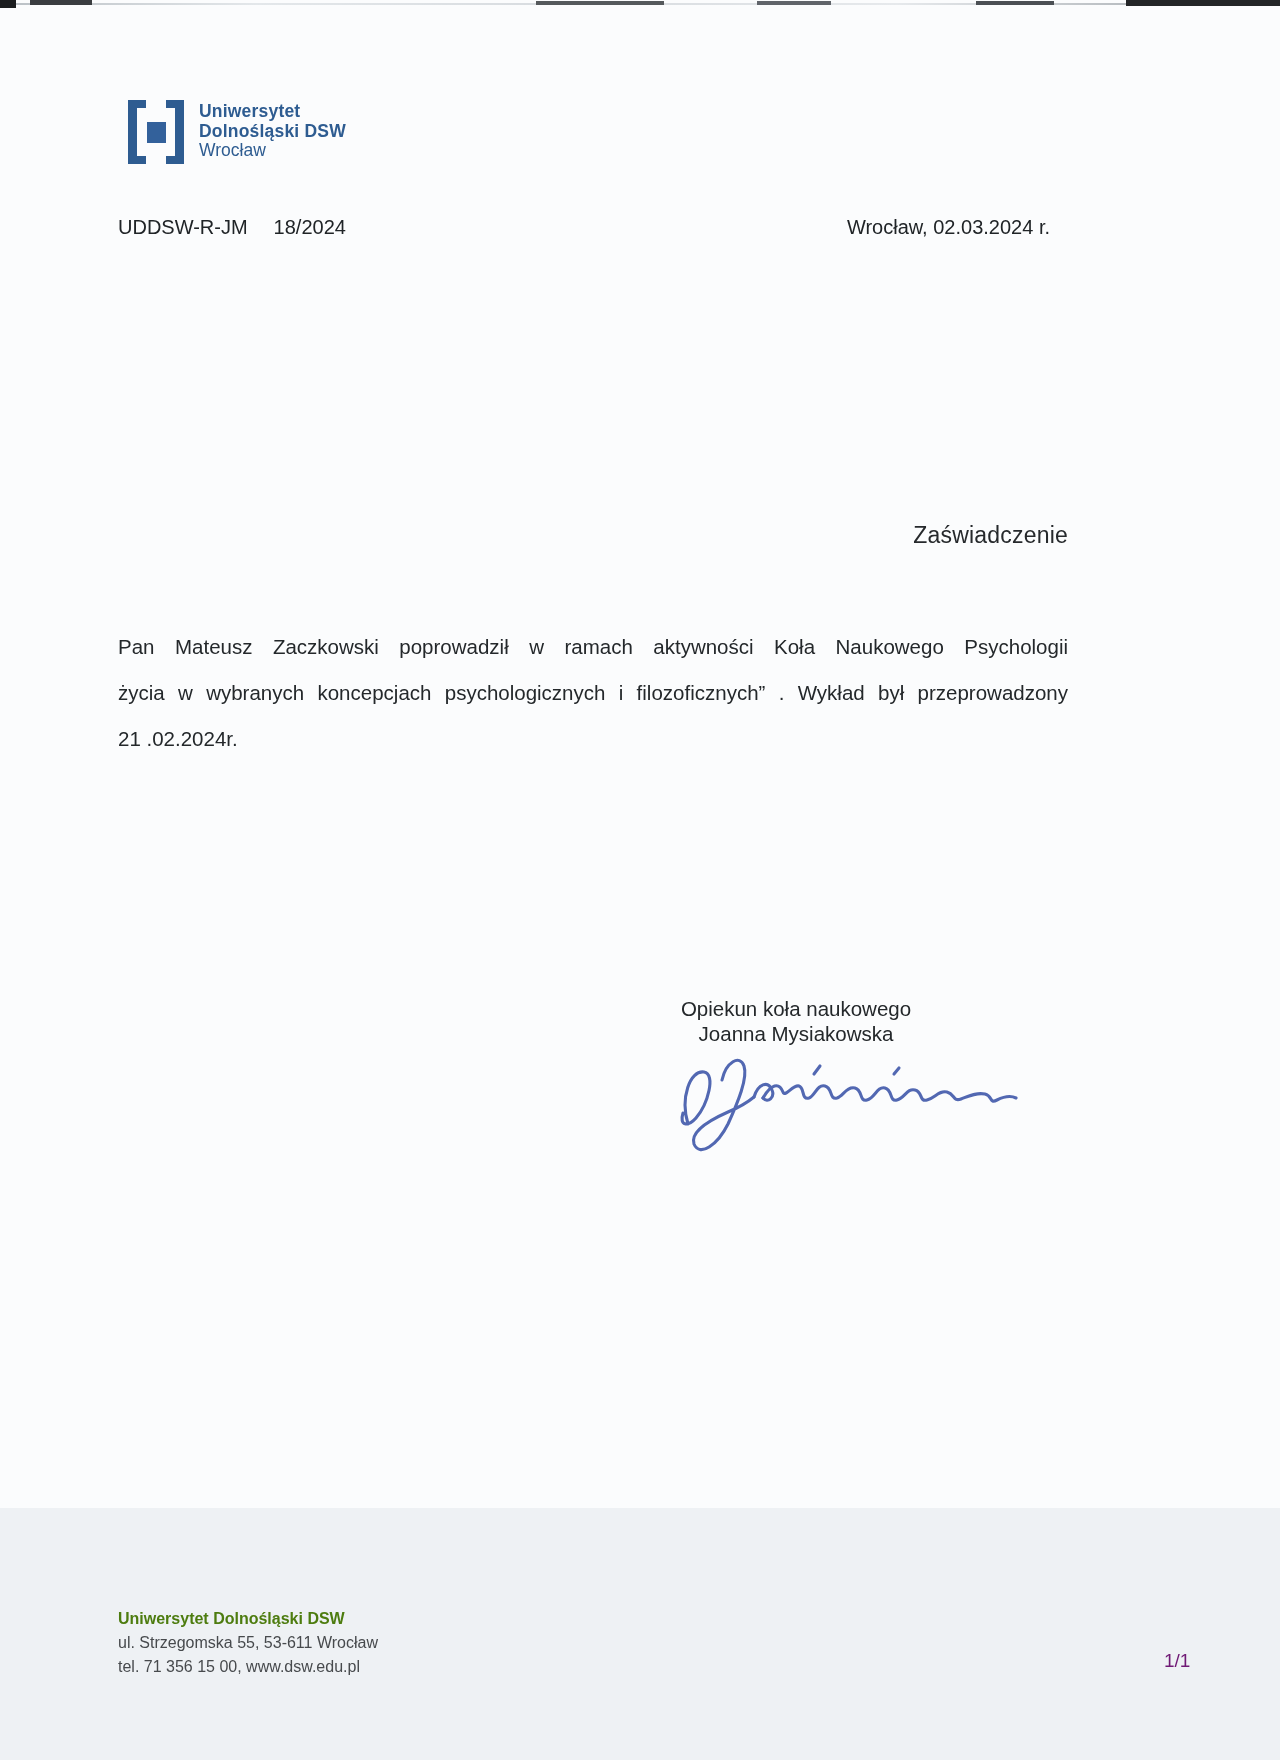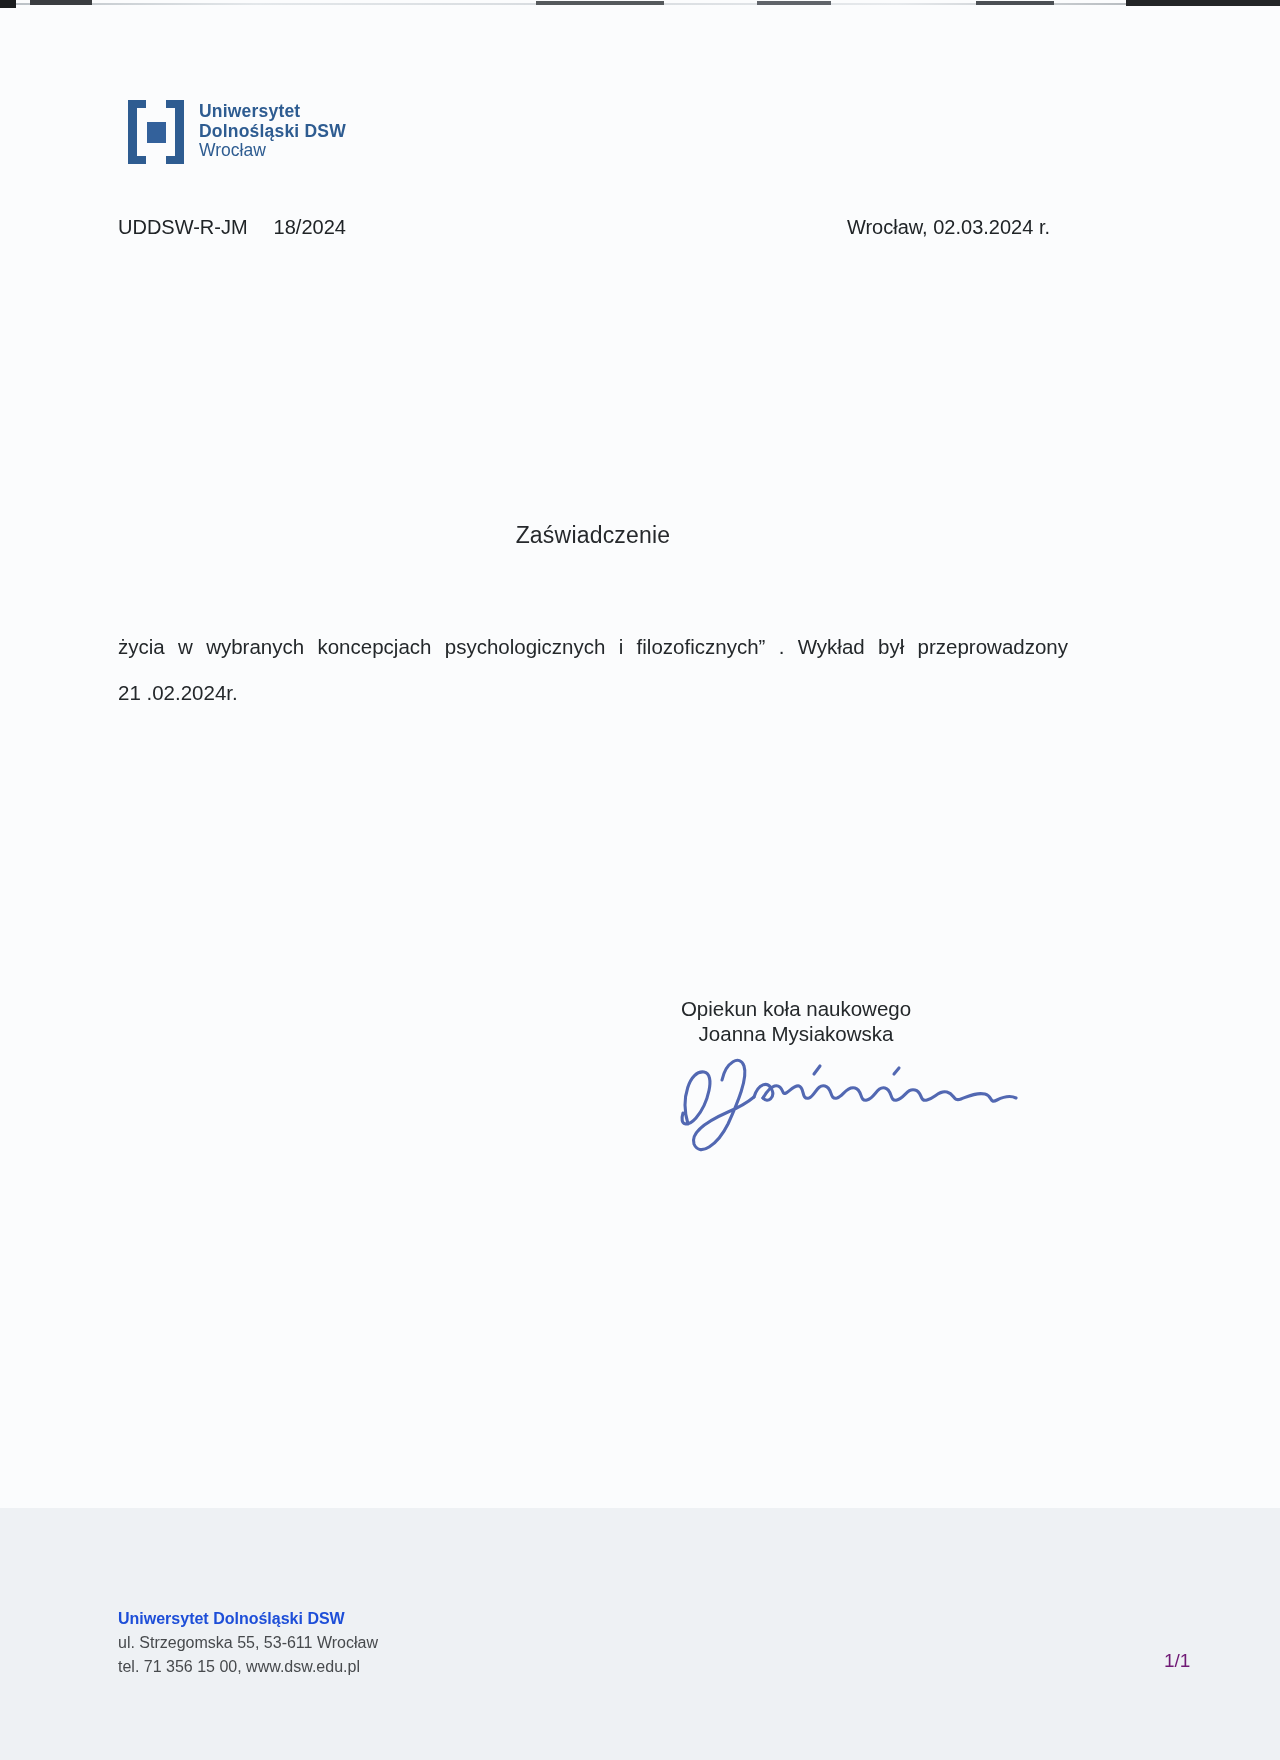--- a/index.html
+++ b/index.html
@@ -35,37 +35,37 @@
   .logo-text{color:#2e5c91;font-size:17.5px;line-height:19.5px;padding-top:2px;}
   .logo-text .b{font-weight:bold;letter-spacing:.2px;}
 
   
   .ref-line{position:absolute;left:118px;top:216px;width:950px;font-size:20px;color:#202427;}
   .ref-left{position:absolute;left:0;top:0;}
   .ref-num{margin-left:26px;text-align:center;}
   .ref-right{position:absolute;right:18px;top:0;}
 
   
-  .title-wrap{position:absolute;left:118px;top:522px;width:950px;text-align:center;}
+  .title-wrap{position:absolute;left:118px;top:522px;width:950px;text-align:right;}
   .title{font-size:23px;color:#26292c;letter-spacing:.2px;}
 
   
   .body-block{position:absolute;left:118px;top:632px;width:950px;color:#24282b;}
   .body-line{font-size:20.5px;height:46px;line-height:30px;text-align:justify;text-align-last:justify;white-space:normal;}
   .body-line.last{text-align:left;text-align-last:left;}
 
   
   .sig-block{position:absolute;left:616px;top:996px;width:360px;text-align:center;color:#24282b;}
   .sig-role{font-size:20.5px;line-height:25px;}
   .sig-name{font-size:20.5px;line-height:25px;}
   .sig-svg{position:absolute;left:648px;top:1044px;}
 
   
   .footer{position:absolute;left:118px;top:1607px;font-size:16px;line-height:24px;color:#474a4d;}
-  .footer .org{font-weight:bold;color:#1d4ed8;}
+  .footer .org{font-weight:bold;color:#4d7c0f;}
   .page-num{position:absolute;left:1164px;top:1650px;font-size:19px;color:#701a75;}
 </style>
 </head>
 <body>
 
 <div class="page">
 
   <div class="top-line"></div>
   <div class="scan-mark m1"></div>
   <div class="scan-mark m2"></div>
@@ -92,20 +92,21 @@
       <span>UDDSW-R-JM</span><span class="ref-num">18/2024</span>
     </span>
     <span class="ref-right">Wrocław, 02.03.2024 r.</span>
   </div>
 
   <div class="title-wrap">
     <span class="title">Zaświadczenie</span>
   </div>
 
   <div class="body-block">
+    <div class="body-line">Pan Mateusz Zaczkowski poprowadził w ramach aktywności Koła Naukowego Psychologii</div>
     <div class="body-line">życia w wybranych koncepcjach psychologicznych i filozoficznych” . Wykład był przeprowadzony</div>
     <div class="body-line last">21 .02.2024r.</div>
   </div>
 
   <div class="sig-block">
     <div class="sig-role">Opiekun koła naukowego</div>
     <div class="sig-name">Joanna Mysiakowska</div>
   </div>
 
   <svg class="sig-svg" width="380" height="120" viewBox="0 0 380 120">

